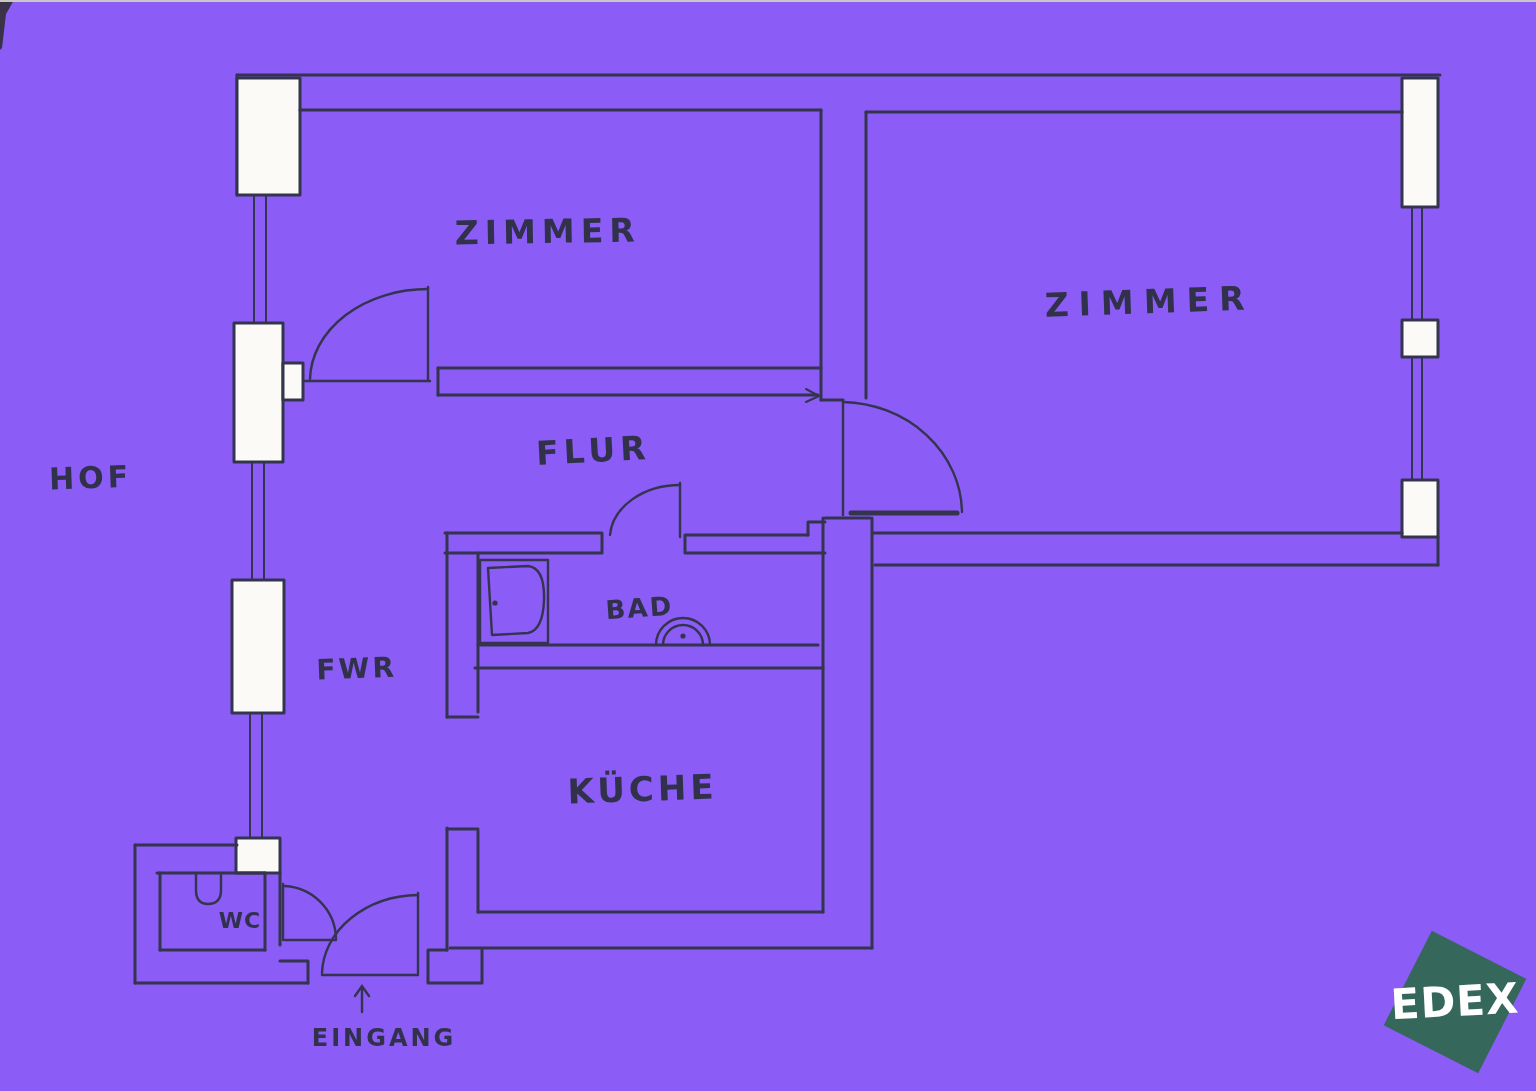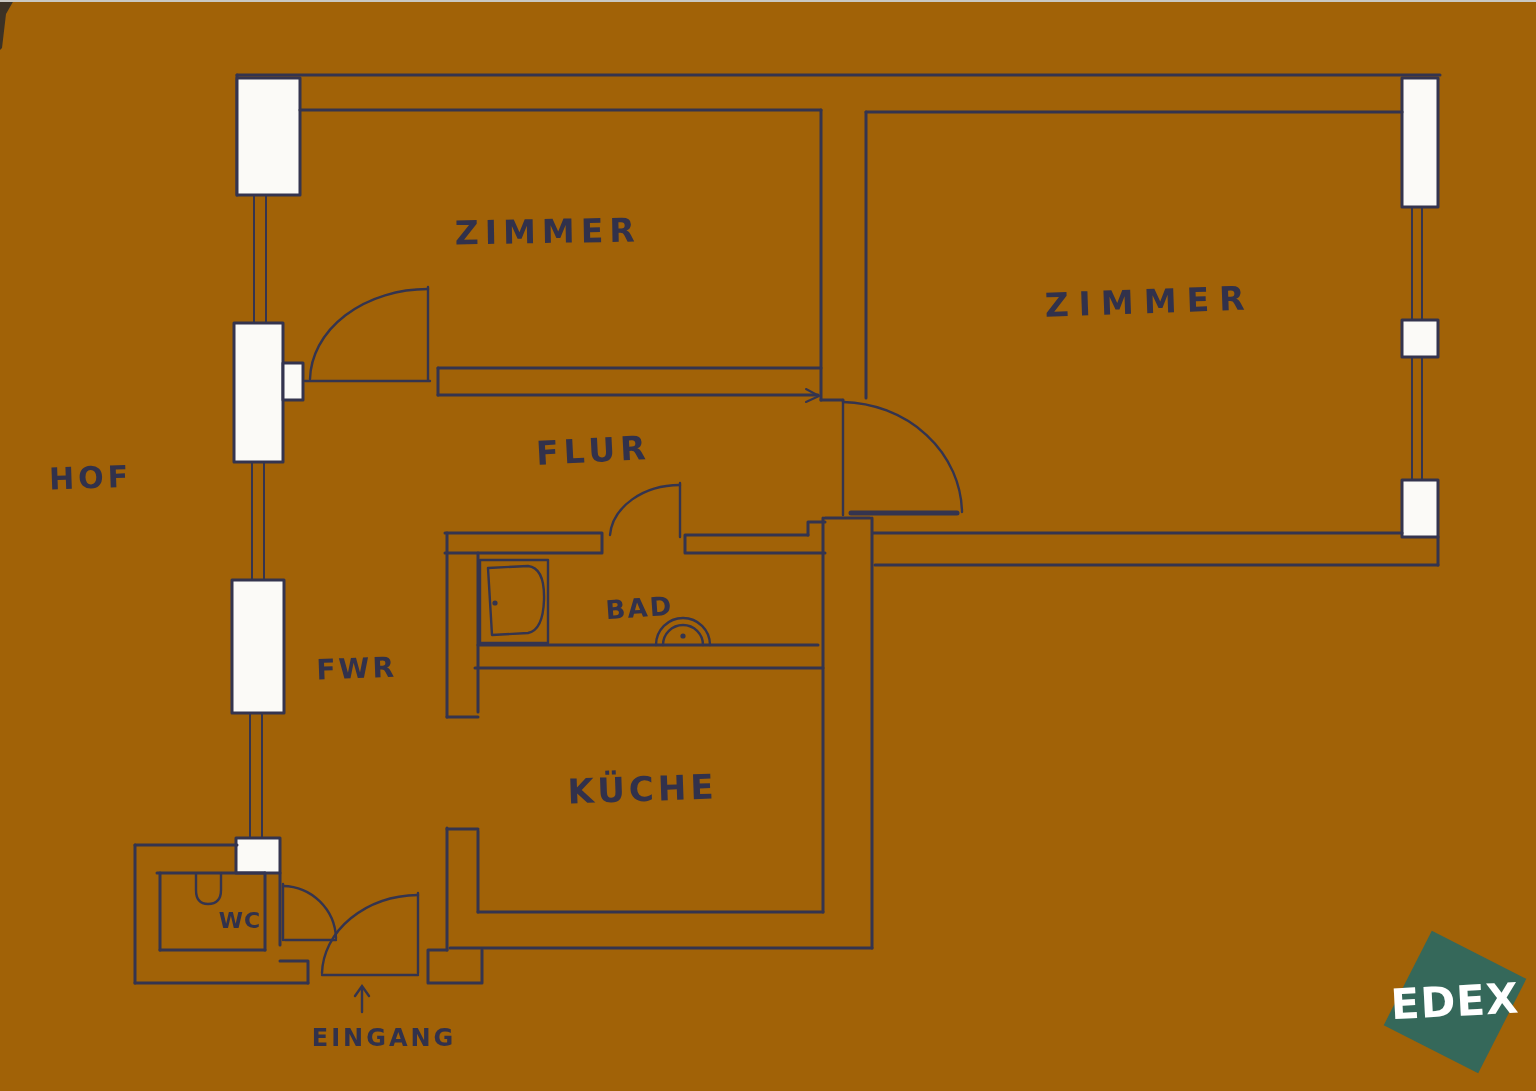--- a/index.html
+++ b/index.html
@@ -1,19 +1,19 @@
 <!DOCTYPE html>
 <html><head>
 <meta charset="utf-8">
 <style>
   html,body{margin:0;padding:0;background:#e9e8e5;}
   #page{
     position:relative;
     width:1536px;height:1091px;
-    background:#a16207;
+    background:#8b5cf6;
     overflow:hidden;
     font-family:"DejaVu Sans", sans-serif;
   }
   svg{display:block}
   .wall{fill:none;stroke:#34344f;stroke-width:3;stroke-linecap:round;stroke-linejoin:round}
   .wall-thin{fill:none;stroke:#34344f;stroke-width:2;stroke-linecap:round}
   .block{fill:#fbfaf7;stroke:#34344f;stroke-width:3;stroke-linejoin:round}
   .door{fill:none;stroke:#34344f;stroke-width:2.4;stroke-linecap:round}
   .door-thick{fill:none;stroke:#34344f;stroke-width:5;stroke-linecap:round}
   .fixture{fill:none;stroke:#34344f;stroke-width:2.4;stroke-linecap:round;stroke-linejoin:round}

